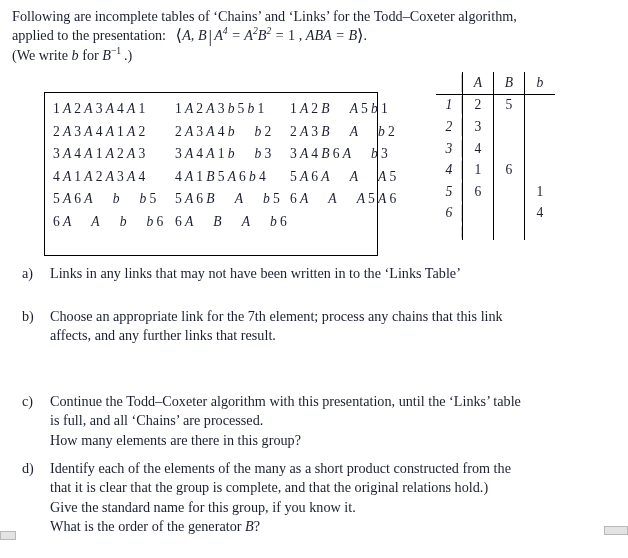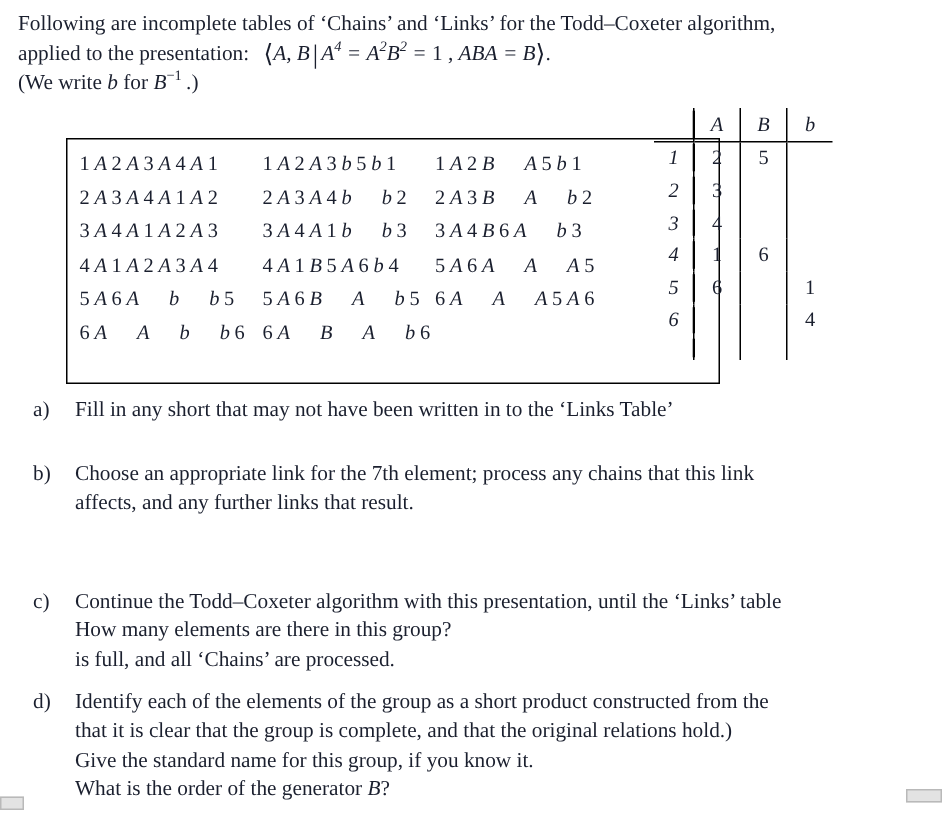--- a/index.html
+++ b/index.html
@@ -46,21 +46,21 @@
     font-size: 1.25em;
     vertical-align: -0.08em;
     padding: 0 2px;
   }
 
   
   .chains-box {
     position: absolute;
     left: 44px;
     top: 92px;
-    width: 436px;
+    width: 334px;
     height: 164px;
     border: 1.5px solid #000;
     box-sizing: border-box;
     padding-left: 48px;
   }
   .chains-grid {
     position: absolute;
     left: 8px;
     top: 5px;
     display: grid;
@@ -237,45 +237,45 @@
           <td class="vline"></td>
           <td class="vline"></td>
         </tr>
       </tfoot>
     </table>
   </div>
 
   <div class="q" id="qa">
     <span class="lbl">a)</span>
     <div class="body">
-      <div class="ln">Fill in any short that may not have been written in to the ‘Links Table’</div>
+      <div class="ln">Links in any links that may not have been written in to the ‘Links Table’</div>
     </div>
   </div>
 
   <div class="q" id="qb">
     <span class="lbl">b)</span>
     <div class="body">
       <div class="ln">Choose an appropriate link for the 7th element; process any chains that this link</div>
       <div class="ln">affects, and any further links that result.</div>
     </div>
   </div>
 
   <div class="q" id="qc">
     <span class="lbl">c)</span>
     <div class="body">
       <div class="ln">Continue the Todd–Coxeter algorithm with this presentation, until the ‘Links’ table</div>
+      <div class="ln">is full, and all ‘Chains’ are processed.</div>
       <div class="ln">How many elements are there in this group?</div>
-      <div class="ln">is full, and all ‘Chains’ are processed.</div>
     </div>
   </div>
 
   <div class="q" id="qd">
     <span class="lbl">d)</span>
     <div class="body">
-      <div class="ln">Identify each of the elements of the group as a short product constructed from the</div>
+      <div class="ln">Identify each of the elements of the many as a short product constructed from the</div>
       <div class="ln">that it is clear that the group is complete, and that the original relations hold.)</div>
       <div class="ln">Give the standard name for this group, if you know it.</div>
       <div class="ln">
         What is the order of the generator <span class="mth">B</span>?
       </div>
     </div>
   </div>
 
   <div class="edge-mark" id="edge-left"></div>
   <div class="edge-mark" id="edge-right"></div>

